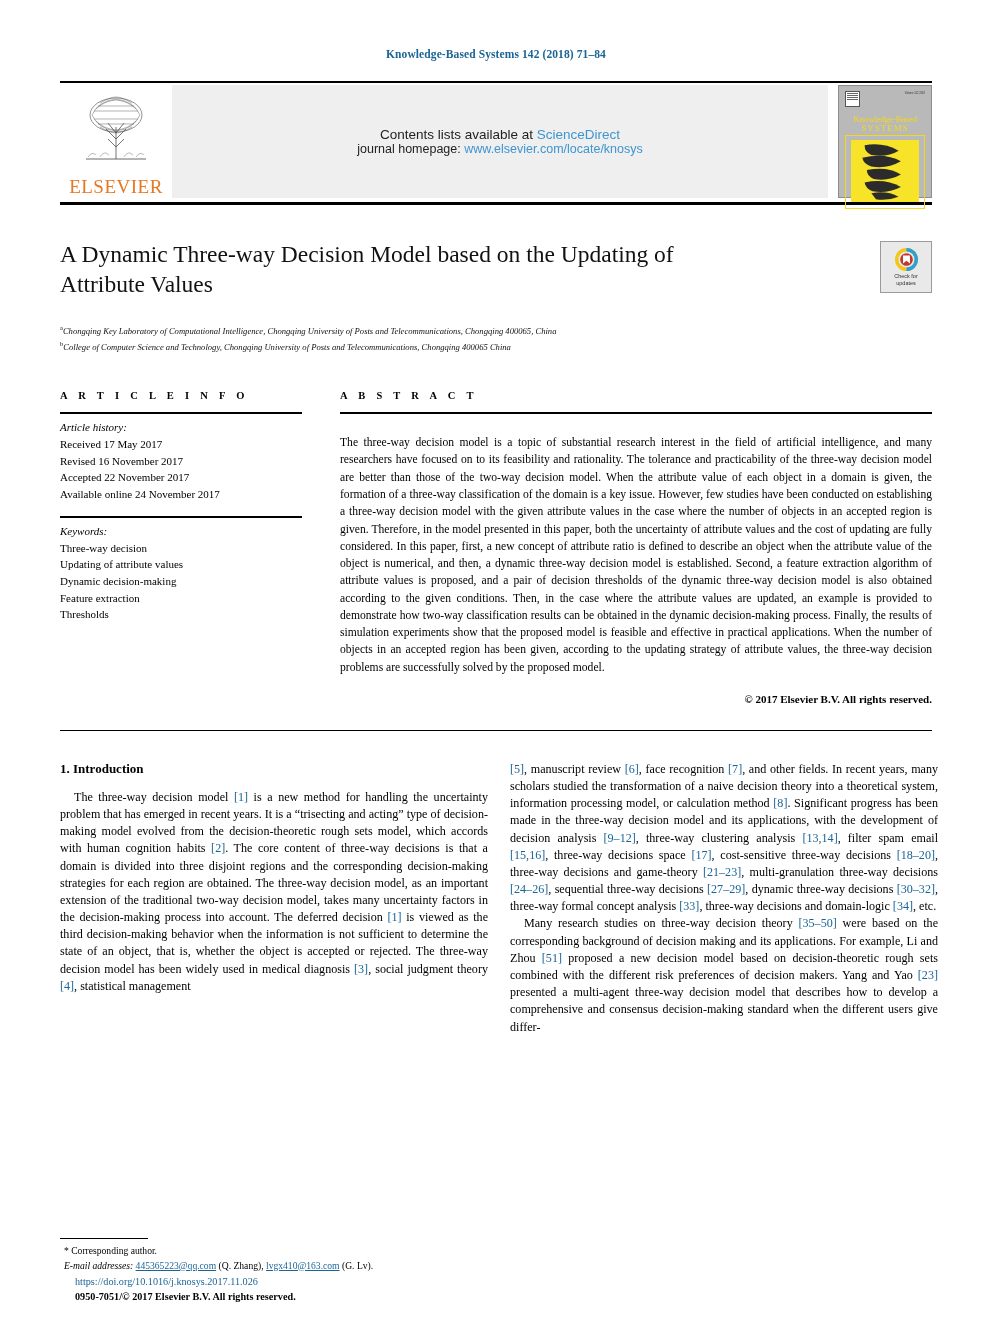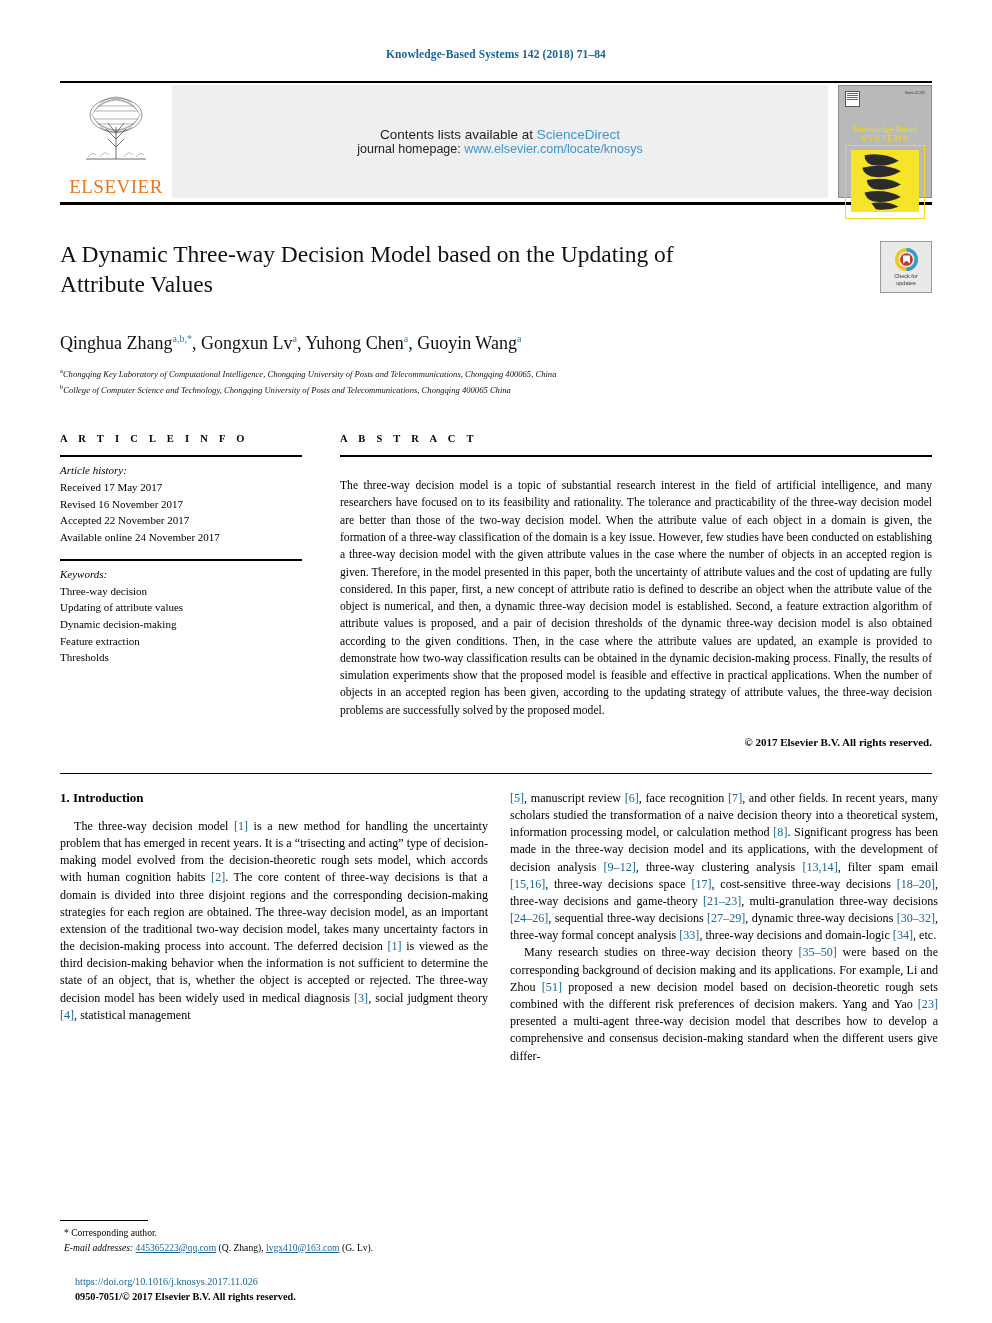--- a/index.html
+++ b/index.html
@@ -133,21 +133,21 @@
     font-family: "Liberation Sans", sans-serif;
     line-height: 1.2;
     padding-top: 1px;
   }
   .cover-title1 {
     font-family: "Liberation Serif", serif;
     color: #f3d81b;
     font-size: 9px;
     text-align: center;
     line-height: 1;
-    margin-top: 18px;
+    margin-top: 8px;
     letter-spacing: -.2px;
   }
   .cover-title2 {
     font-family: "Liberation Serif", serif;
     color: #f3d81b;
     font-size: 9px;
     text-align: center;
     line-height: 1;
     letter-spacing: 1px;
   }
@@ -279,21 +279,21 @@
     margin-top: 17px;
   }
 
   
   .body-rule {
     border-top: 1px solid #000;
     margin-top: 25px;
   }
   .two-col {
     display: flex;
-    margin-top: 16px;
+    margin-top: 30px;
     column-gap: 22px;
   }
   .col {
     width: 428px;
     flex: 0 0 428px;
   }
   h2.section-title {
     font-family: "Liberation Serif", serif;
     font-size: 13px;
     font-weight: bold;
@@ -309,21 +309,21 @@
     text-indent: 14px;
     color: #000;
   }
   p.body-p.cont { text-indent: 0; }
   .ref { color: #1a6496; }
 
   
   .footnote {
     position: absolute;
     left: 60px;
-    bottom: 68px;
+    bottom: 50px;
     width: 428px;
   }
   .fn-rule {
     border-top: 1px solid #000;
     width: 88px;
     margin-bottom: 5px;
   }
   .fn-line {
     font-family: "Liberation Serif", serif;
     font-size: 9.6px;
@@ -432,23 +432,20 @@
         <circle cx="20" cy="20" r="11" fill="#c0392b"></circle>
         <path d="M20 13 l6 0 l0 14 l-6 -5 l-6 5 l0 -14 z" fill="#ffffff"></path>
       </svg>
       <div class="crossmark-label">
         <div>Check for</div>
         <div>updates</div>
       </div>
     </div>
   </div>
 
-  <div class="authors">
-    <span><span>Qinghua Zhang</span><sup>a,b,*</sup></span><span>, </span><span><span>Gongxun Lv</span><sup>a</sup></span><span>, </span><span><span>Yuhong Chen</span><sup>a</sup></span><span>, </span><span><span>Guoyin Wang</span><sup>a</sup></span>
-  </div>
 
   <div class="affils">
     <div><sup>a</sup><span>Chongqing Key Laboratory of Computational Intelligence, Chongqing University of Posts and Telecommunications, Chongqing 400065, China</span></div>
     <div><sup>b</sup><span>College of Computer Science and Technology, Chongqing University of Posts and Telecommunications, Chongqing 400065 China</span></div>
   </div>
 
   <div class="info-abstract">
 
     <div class="col-info">
       <div class="sec-head">A R T I C L E  I N F O</div>

